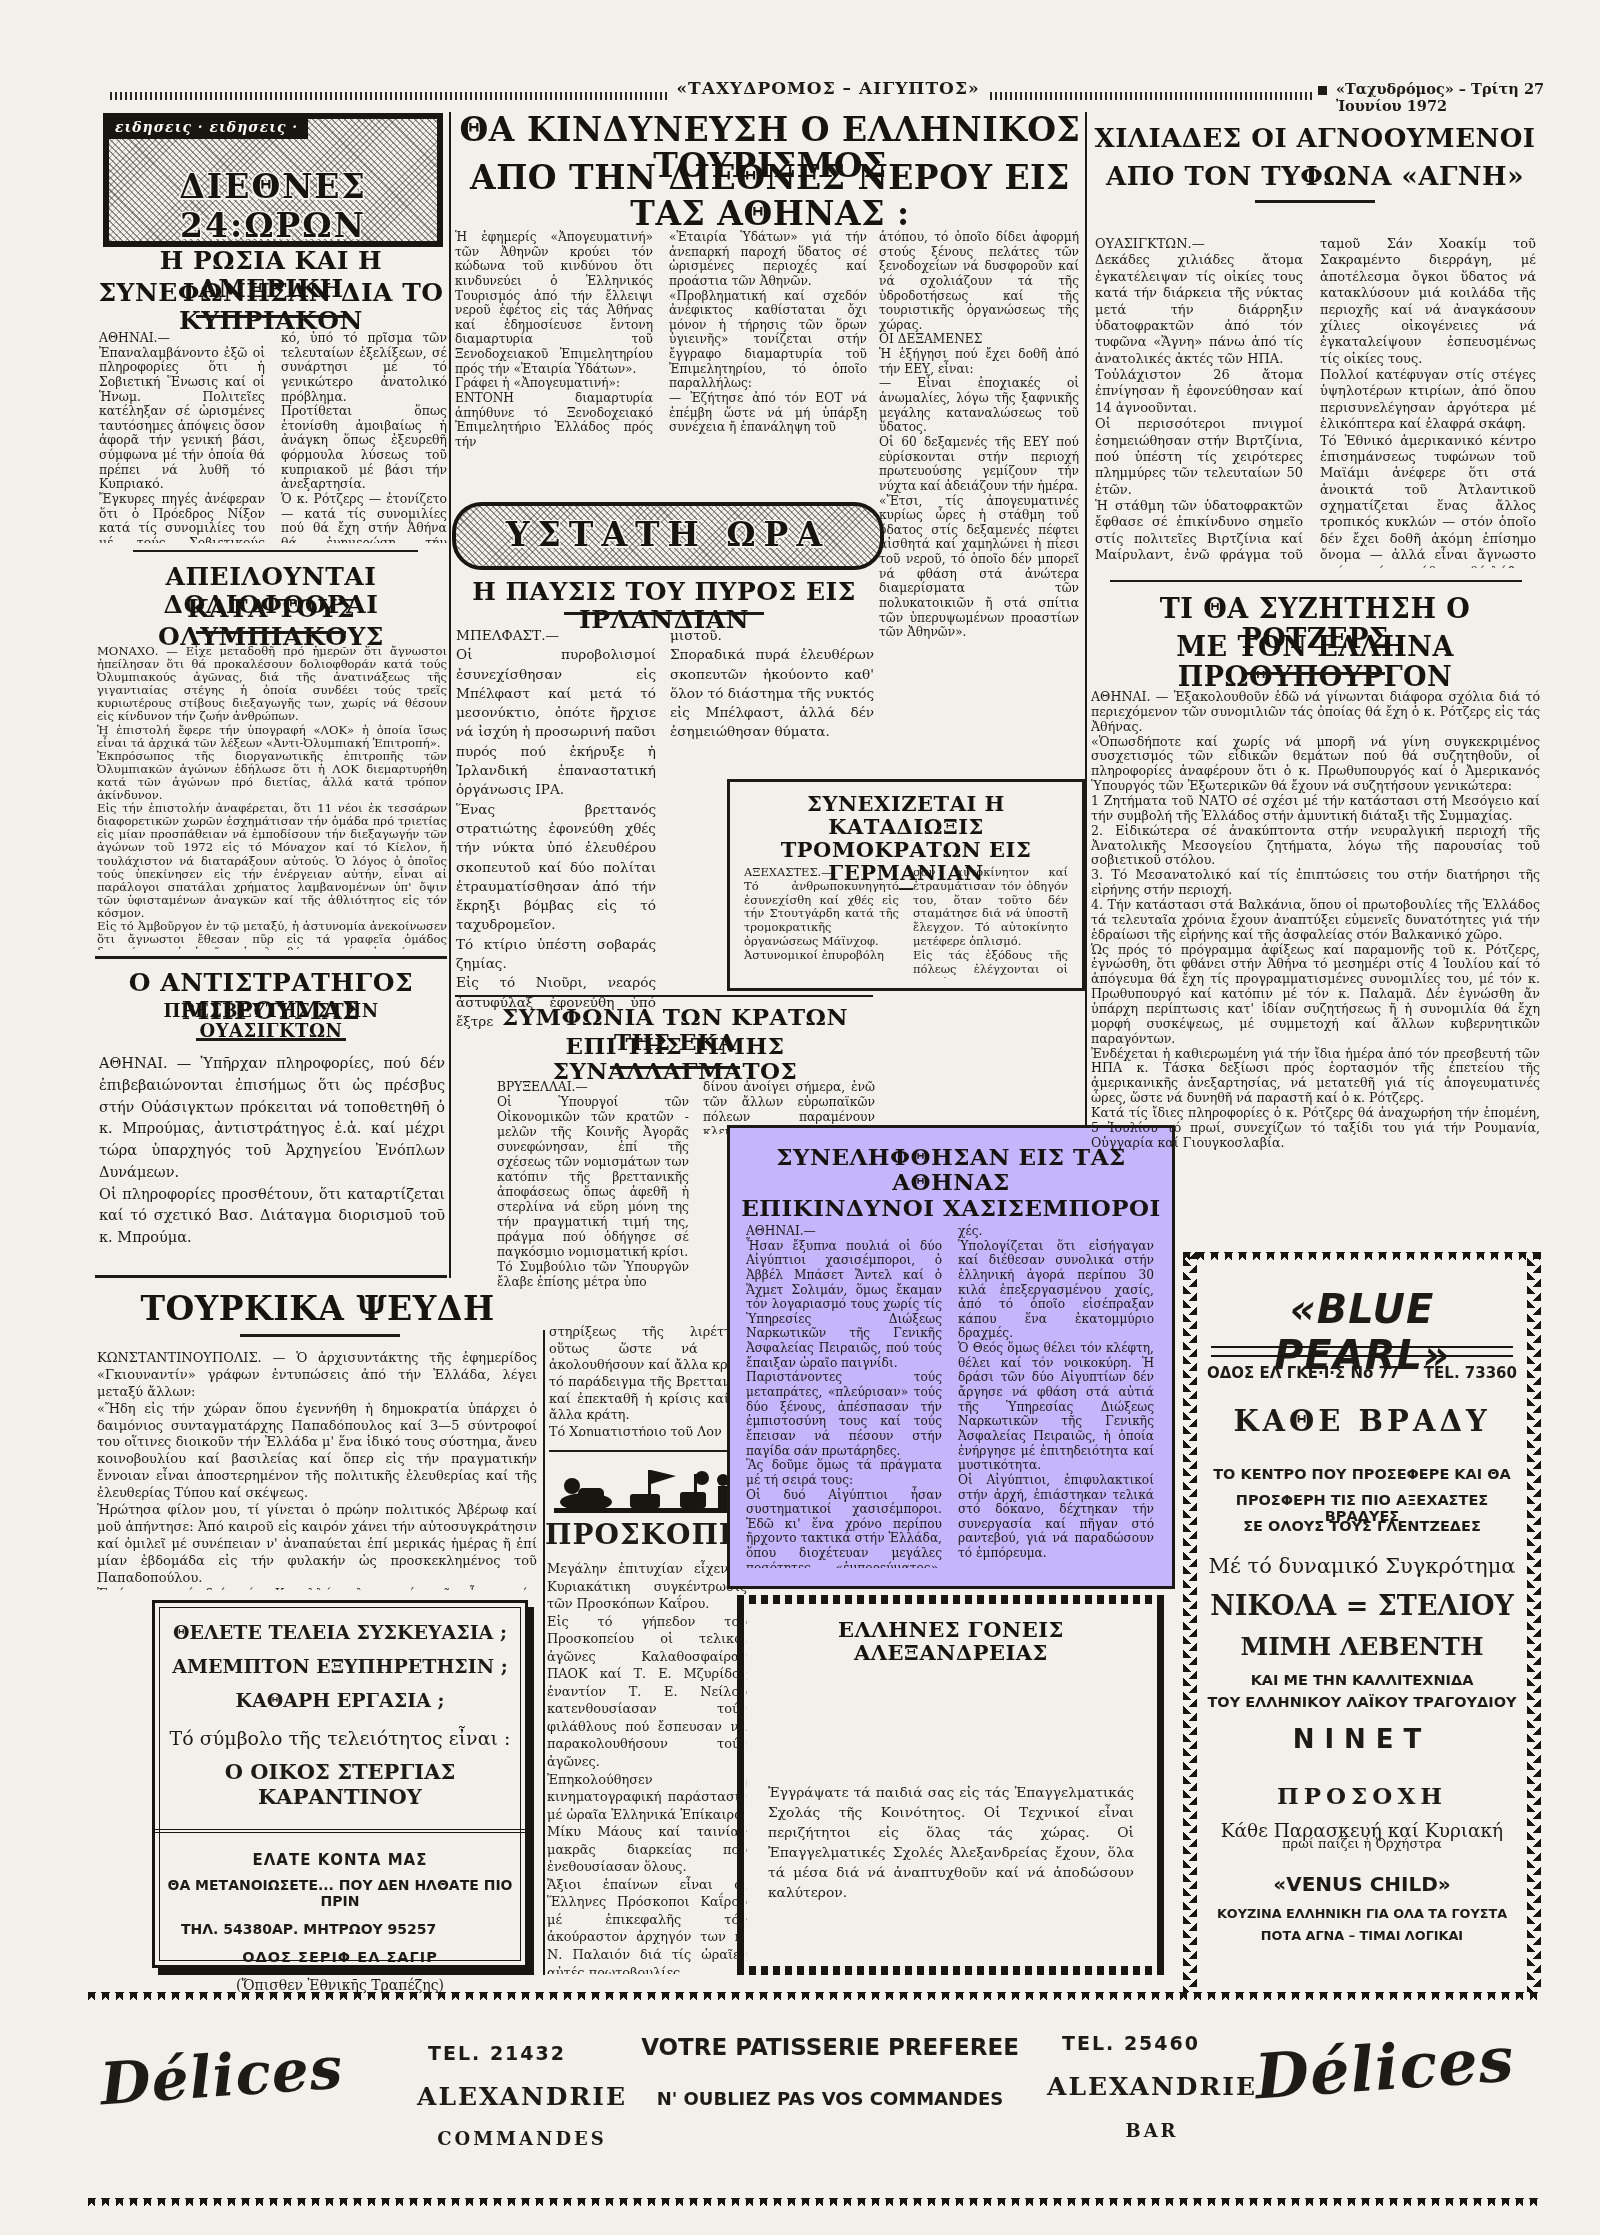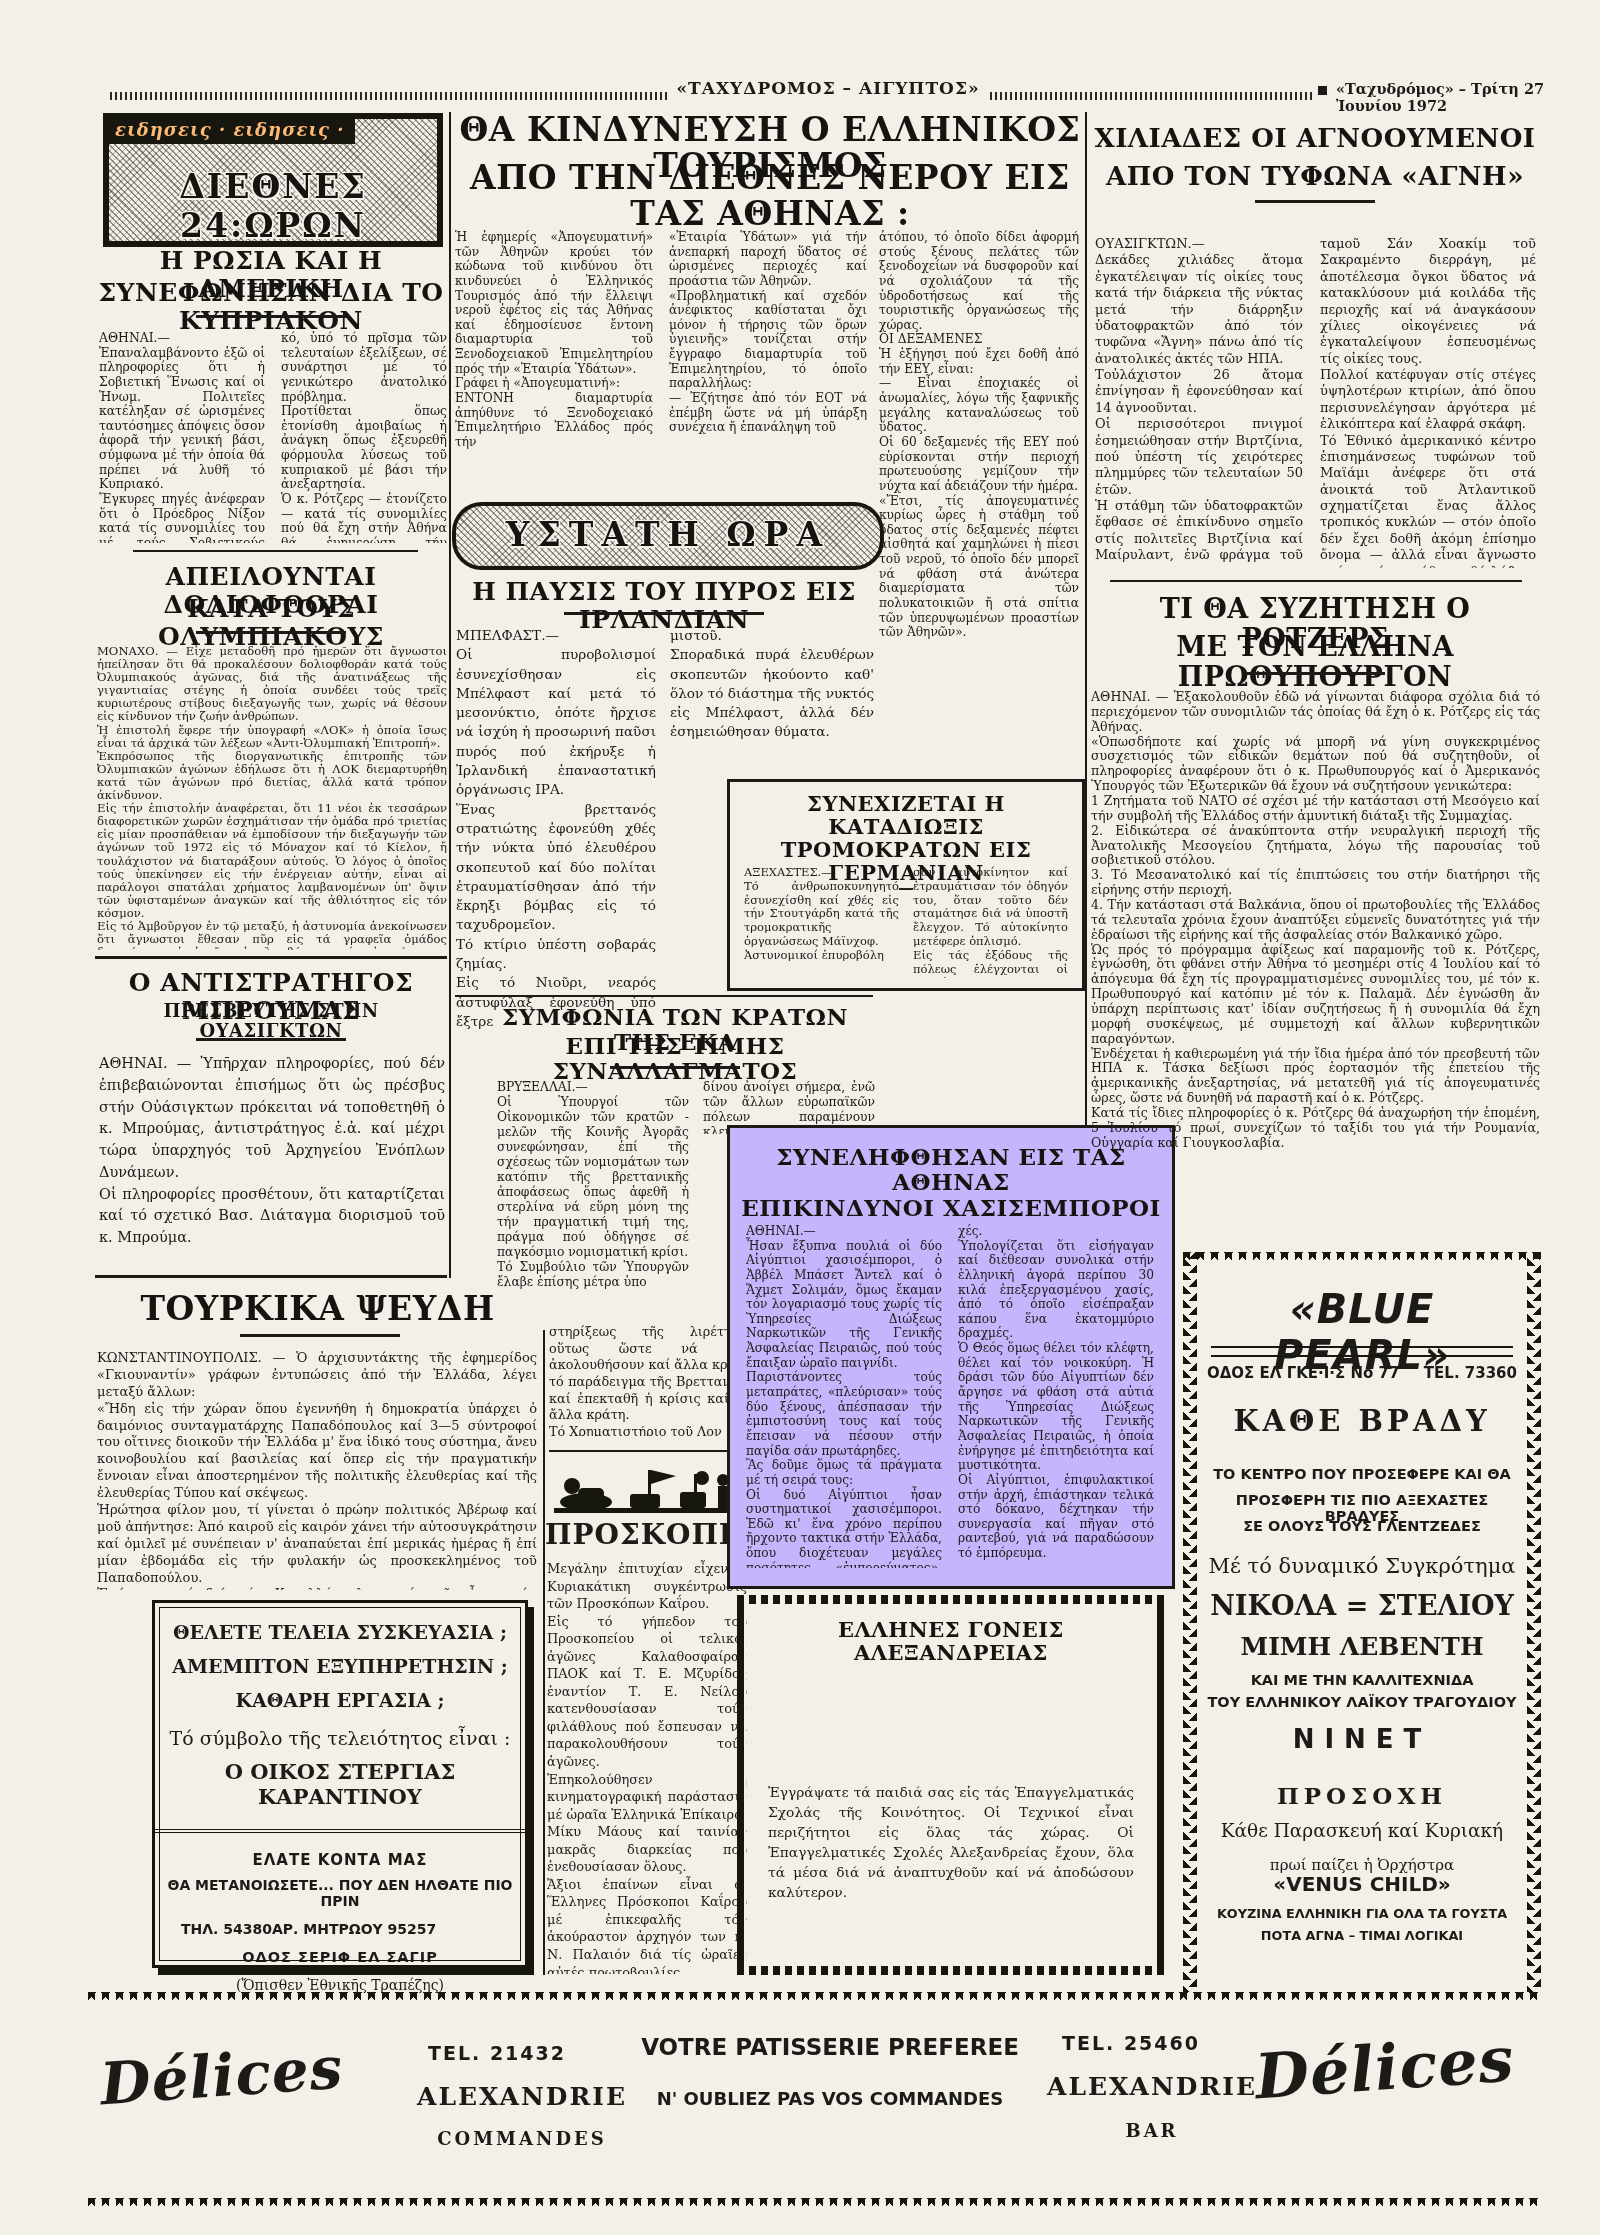--- a/index.html
+++ b/index.html
@@ -35,21 +35,21 @@
   <div class="abs ct" style="left:672px;top:78px;width:312px;font-size:17px;font-weight:700;letter-spacing:1px">«ΤΑΧΥΔΡΟΜΟΣ – ΑΙΓΥΠΤΟΣ»</div>
   <div class="abs dash" style="left:990px;top:92px;width:322px;height:8px"></div>
   <div class="abs" style="left:1318px;top:86px;width:9px;height:9px;background:#1c1b16"></div>
   <div class="abs" style="left:1336px;top:80px;width:212px;font-size:14.5px;font-weight:700">«Ταχυδρόμος» – Τρίτη 27 Ἰουνίου 1972</div>
 
   <div class="abs rule" style="left:449px;top:112px;width:2px;height:1166px"></div>
   <div class="abs rule" style="left:1085px;top:112px;width:2px;height:1133px"></div>
   <div class="abs rule" style="left:543px;top:1330px;width:2px;height:645px"></div>
 
   <div class="abs hatch" style="left:103px;top:113px;width:328px;height:122px;border:6px solid #17160f">
-    <div style="position:absolute;left:-2px;top:-2px;background:#17160f;color:#fdba74;padding:2px 10px 4px 8px;font-size:18px;font-weight:700;font-style:italic;letter-spacing:1px">ειδησεις · ειδησεις ·</div>
+    <div style="position:absolute;left:-2px;top:-2px;background:#17160f;color:#ffffff;padding:2px 10px 4px 8px;font-size:14px;font-weight:700;font-style:italic;letter-spacing:1px">ειδησεις · ειδησεις ·</div>
     <div class="ct halo" style="margin-top:48px;font-size:33px;font-weight:900;letter-spacing:2px;color:#15140f">ΔΙΕΘΝΕΣ 24:ΩΡΩΝ</div>
   </div>
 
   <div class="abs hl" style="left:95px;top:247px;width:352px;font-size:25px">Η ΡΩΣΙΑ ΚΑΙ Η ΑΜΕΡΙΚΗ</div>
   <div class="abs hl" style="left:95px;top:279px;width:352px;font-size:25px">ΣΥΝΕΦΩΝΗΣΑΝ ΔΙΑ ΤΟ ΚΥΠΡΙΑΚΟΝ</div>
   <div class="abs rule" style="left:196px;top:315px;width:150px;height:3px"></div>
   <div class="abs jt pre ov" style="left:99px;top:331px;width:166px;height:212px;font-size:12.4px;line-height:1.18">ΑΘΗΝΑΙ.—
 Ἐπαναλαμβάνοντο ἐξῶ οἱ πληροφορίες ὅτι ἡ Σοβιετική Ἕνωσις καί οἱ Ἡνωμ. Πολιτεῖες κατέληξαν σέ ὡρισμένες ταυτόσημες ἀπόψεις ὅσον ἀφορᾶ τήν γενική βάσι, σύμφωνα μέ τήν ὁποία θά πρέπει νά λυθῆ τό Κυπριακό.
 Ἔγκυρες πηγές ἀνέφεραν ὅτι ὁ Πρόεδρος Νίξον κατά τίς συνομιλίες του μέ τούς Σοβιετικούς ἡγέτες ἐξήτασαν ἀπό κοινοῦ τό Κυπρια</div>
   <div class="abs jt pre ov" style="left:281px;top:331px;width:166px;height:212px;font-size:12.4px;line-height:1.18">κό, ὑπό τό πρῖσμα τῶν τελευταίων ἐξελίξεων, σέ συνάρτησι μέ τό γενικώτερο ἀνατολικό πρόβλημα.
@@ -233,21 +233,21 @@
     <div class="abs ct sans" style="left:14px;top:240px;width:330px;font-size:14.5px;font-weight:700">ΠΡΟΣΦΕΡΗ ΤΙΣ ΠΙΟ ΑΞΕΧΑΣΤΕΣ ΒΡΑΔΥΕΣ</div>
     <div class="abs ct sans" style="left:14px;top:266px;width:330px;font-size:14.5px;font-weight:700">ΣΕ ΟΛΟΥΣ ΤΟΥΣ ΓΛΕΝΤΖΕΔΕΣ</div>
     <div class="abs ct" style="left:20px;top:302px;width:318px;font-size:21px">Μέ τό δυναμικό Συγκρότημα</div>
     <div class="abs ct" style="left:20px;top:338px;width:318px;font-size:27px;font-weight:800">ΝΙΚΟΛΑ = ΣΤΕΛΙΟΥ</div>
     <div class="abs ct" style="left:20px;top:380px;width:318px;font-size:25px;font-weight:800">ΜΙΜΗ ΛΕΒΕΝΤΗ</div>
     <div class="abs ct sans" style="left:14px;top:420px;width:330px;font-size:14.5px;font-weight:700">ΚΑΙ ΜΕ ΤΗΝ ΚΑΛΛΙΤΕΧΝΙΔΑ</div>
     <div class="abs ct sans" style="left:14px;top:442px;width:330px;font-size:14.5px;font-weight:700">ΤΟΥ ΕΛΛΗΝΙΚΟΥ ΛΑΪΚΟΥ ΤΡΑΓΟΥΔΙΟΥ</div>
     <div class="abs ct sans" style="left:20px;top:472px;width:318px;font-size:26px;font-weight:800;letter-spacing:10px">NINET</div>
     <div class="abs ct" style="left:20px;top:530px;width:318px;font-size:23px;font-weight:800;letter-spacing:5px">ΠΡΟΣΟΧΗ</div>
     <div class="abs ct" style="left:20px;top:568px;width:318px;font-size:18.5px">Κάθε Παρασκευή καί Κυριακή</div>
-    <div class="abs ct" style="left:20px;top:604px;width:318px;font-size:15px">πρωί παίζει ἡ Ὀρχήστρα</div>
+    <div class="abs ct" style="left:20px;top:584px;width:318px;font-size:13px">πρωί παίζει ἡ Ὀρχήστρα</div>
     <div class="abs ct sans" style="left:20px;top:620px;width:318px;font-size:20px;font-weight:800">«VENUS CHILD»</div>
     <div class="abs ct sans" style="left:14px;top:654px;width:330px;font-size:12.8px;font-weight:700">ΚΟΥΖΙΝΑ ΕΛΛΗΝΙΚΗ ΓΙΑ ΟΛΑ ΤΑ ΓΟΥΣΤΑ</div>
     <div class="abs ct sans" style="left:14px;top:676px;width:330px;font-size:12.8px;font-weight:700">ΠΟΤΑ ΑΓΝΑ – ΤΙΜΑΙ ΛΟΓΙΚΑΙ</div>
   </div>
 
   <div class="abs zz" style="left:88px;top:1992px;width:1452px"></div>
 
   <div class="abs script" style="left:100px;top:2040px;width:300px;font-size:58px">Délices</div>
   <div class="abs sans" style="left:428px;top:2042px;width:190px;font-size:19px;font-weight:700;letter-spacing:2px">TEL. 21432</div>
   <div class="abs" style="left:402px;top:2082px;width:240px;font-size:25px;font-weight:700;letter-spacing:2px;text-align:center">ALEXANDRIE</div>

